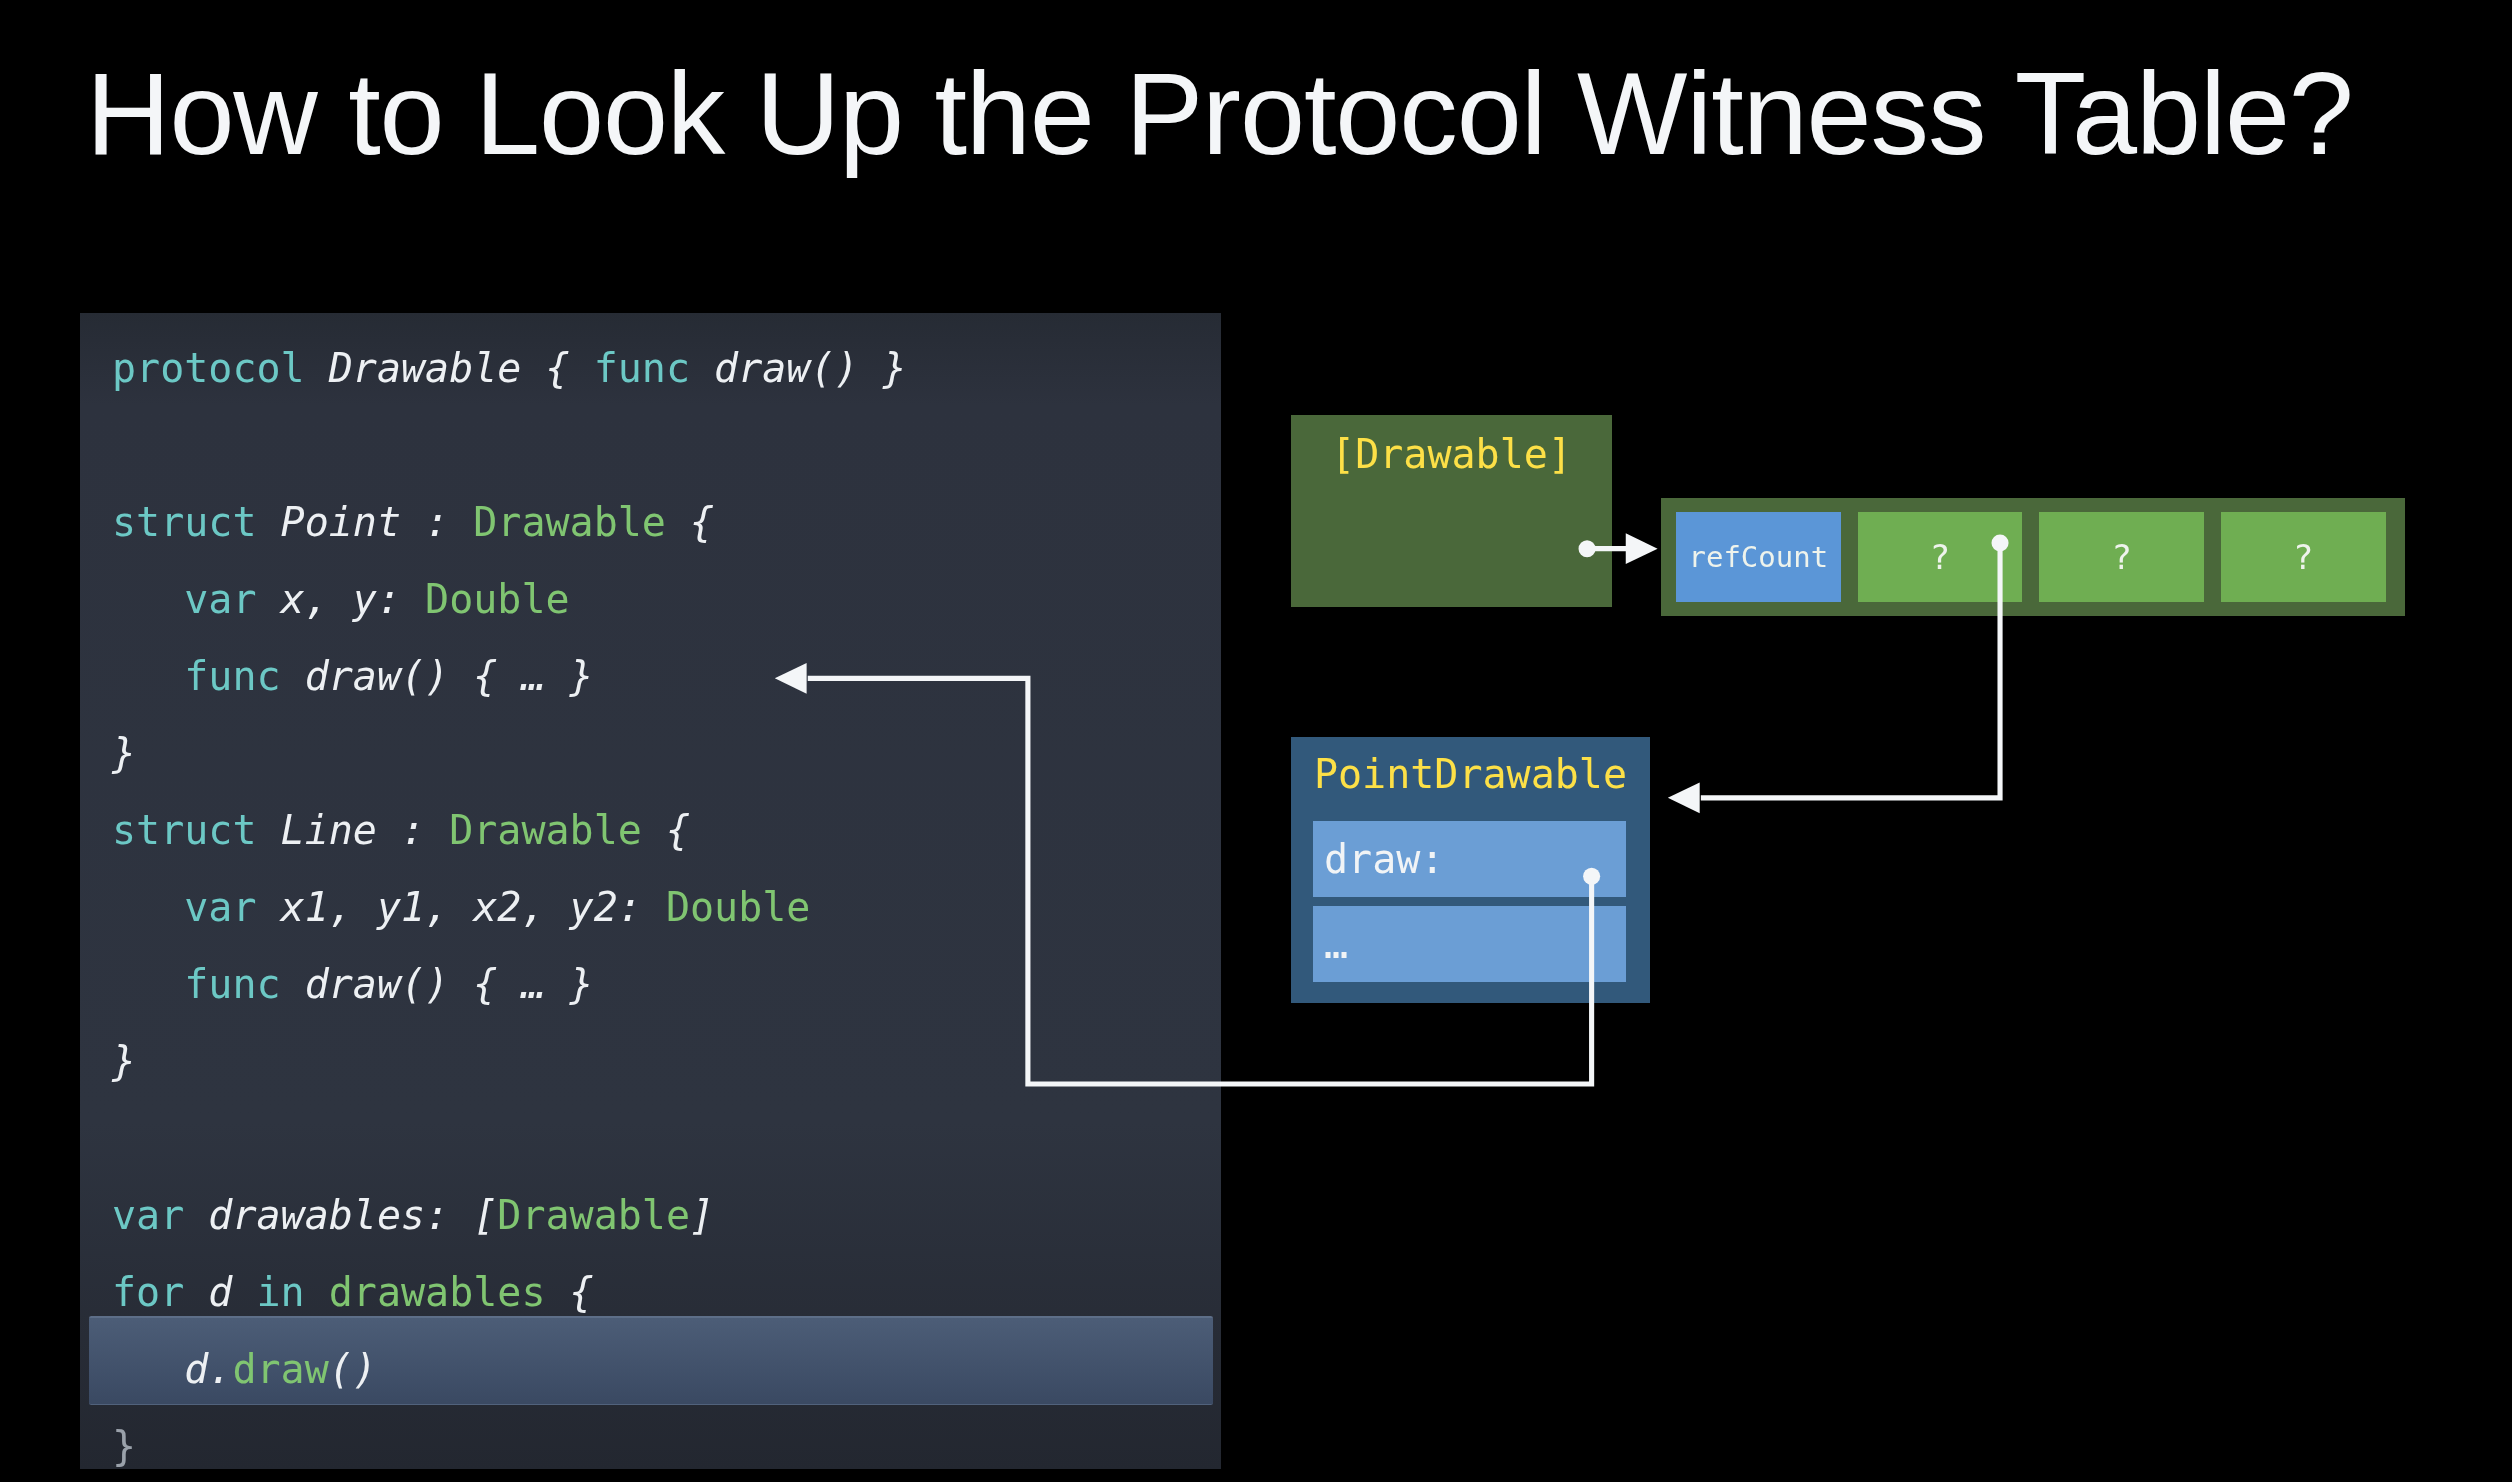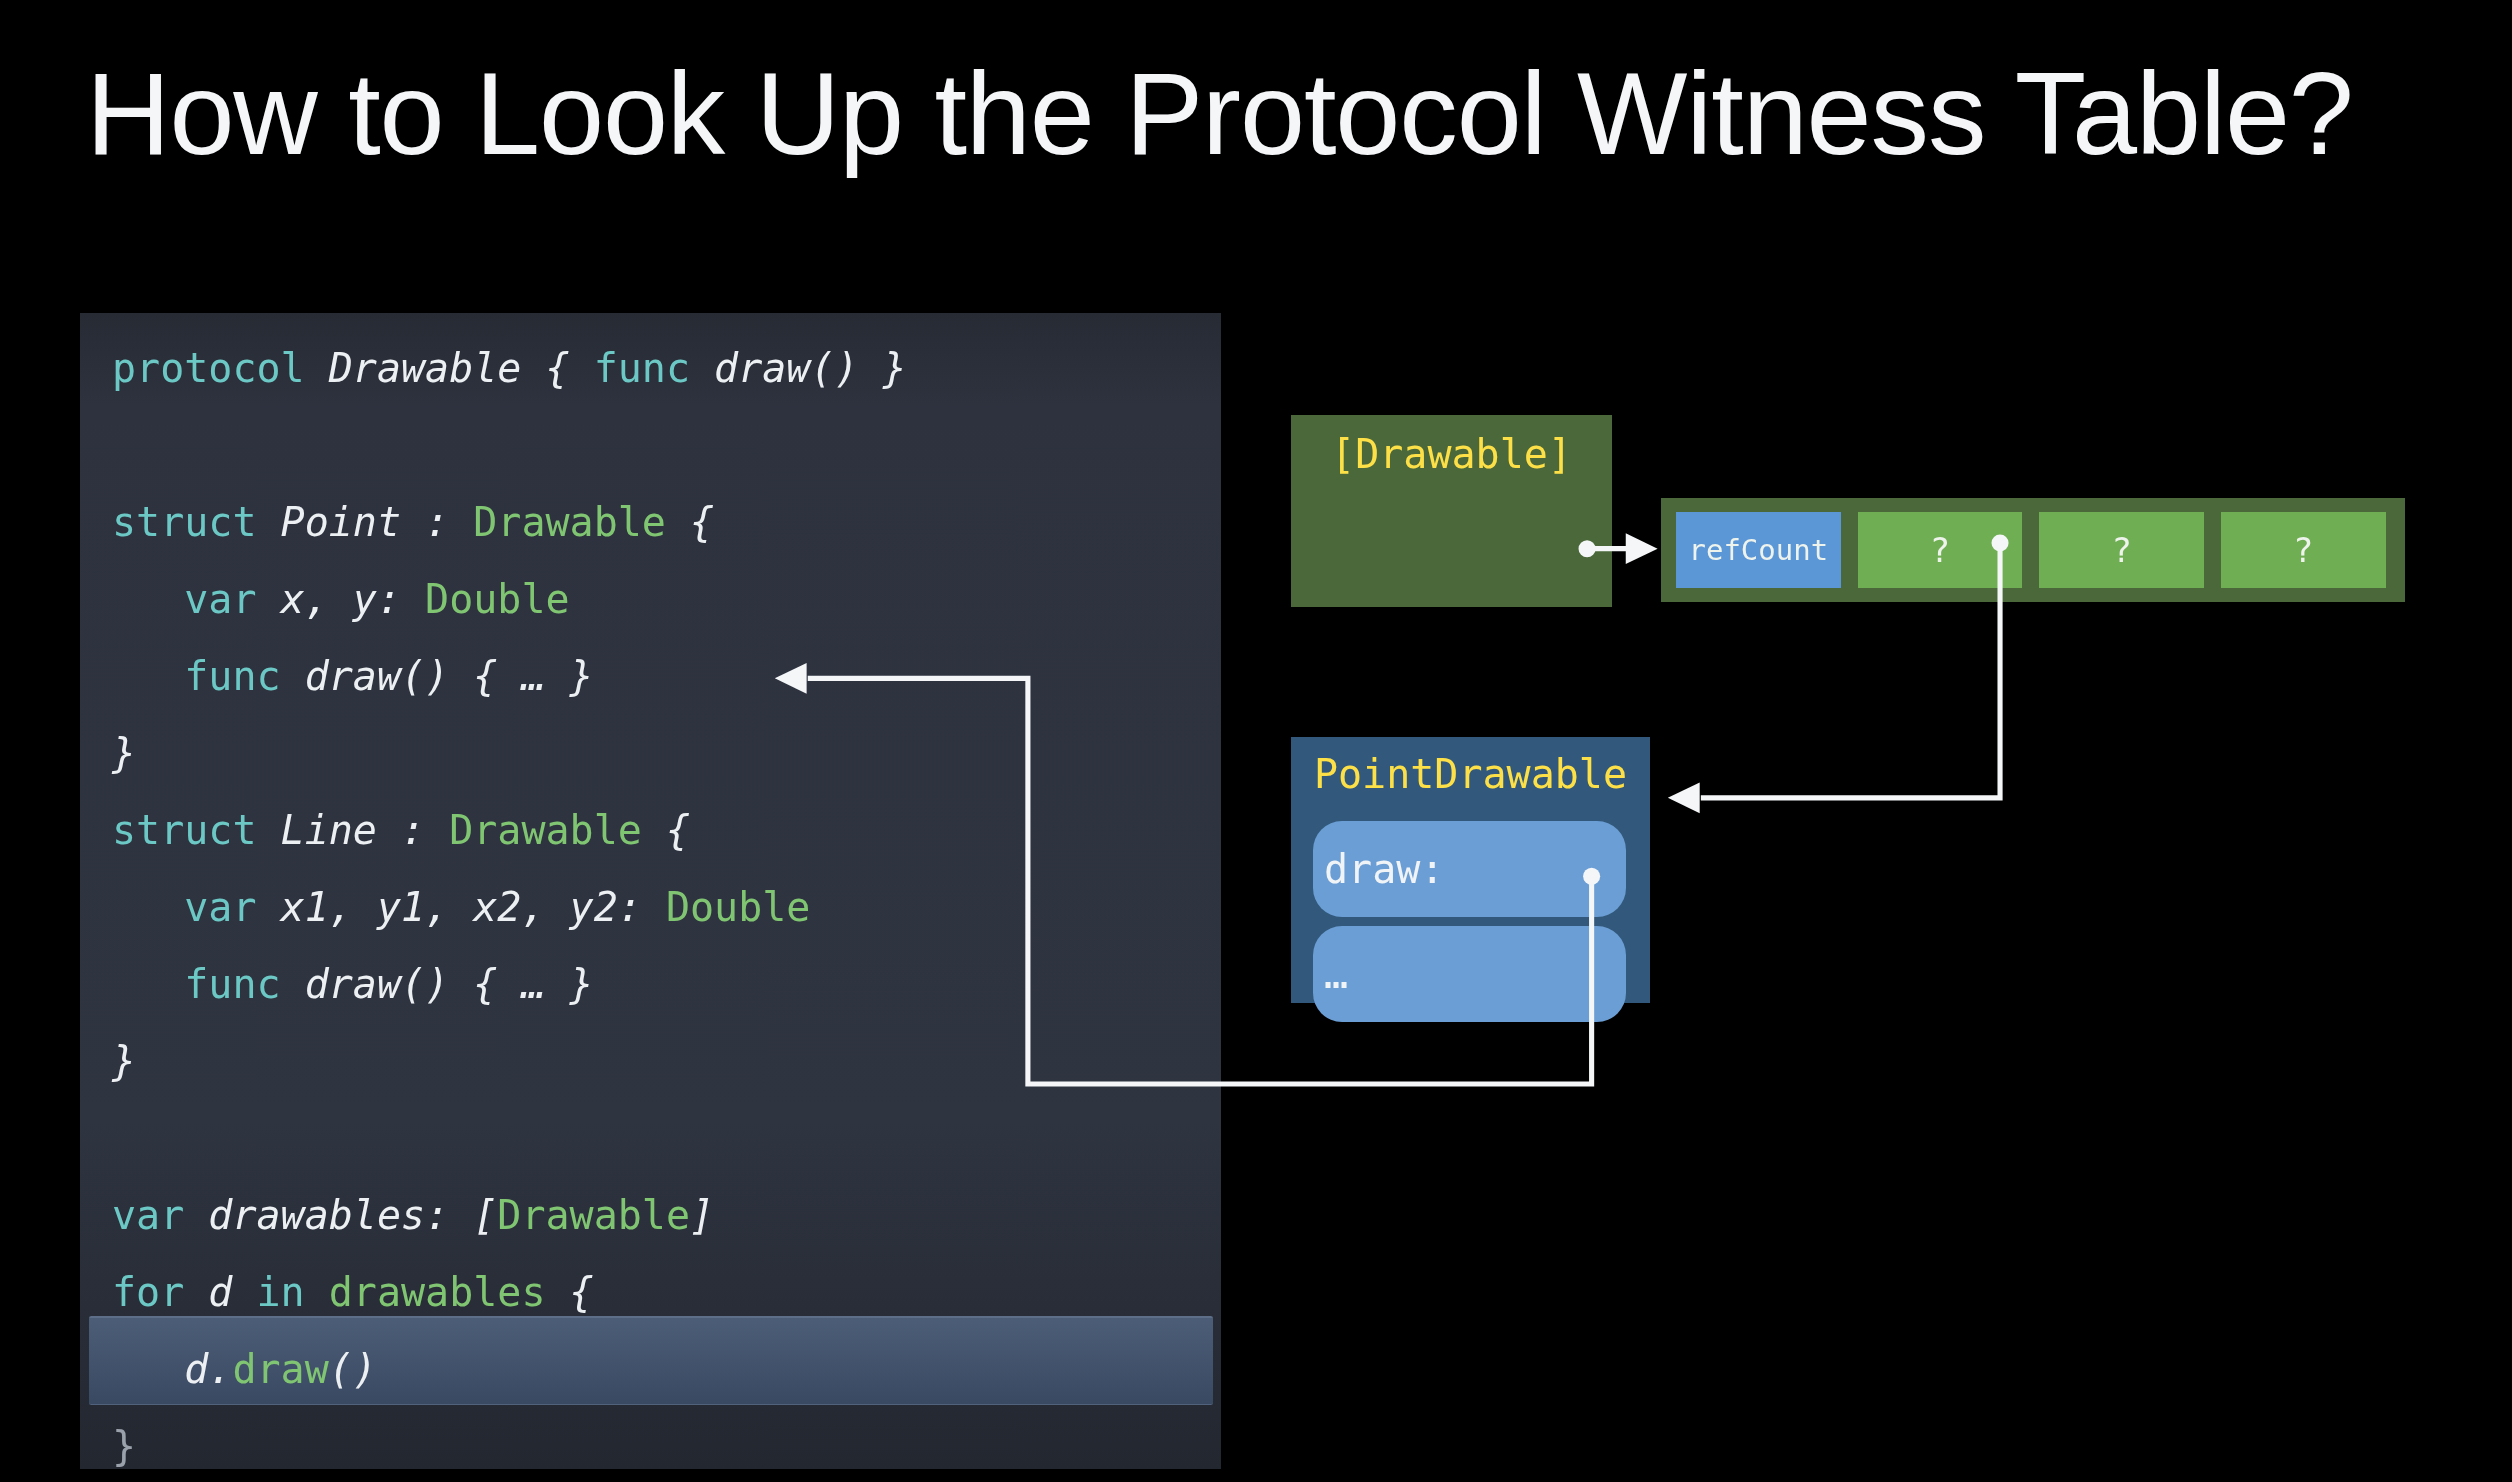--- a/index.html
+++ b/index.html
@@ -28,31 +28,31 @@
 
   
   .dgm-box{position:absolute;z-index:5;box-sizing:border-box;}
   .dgm-header{text-align:center;color:#fde047;font-size:40px;white-space:pre;}
 
   #existential-box{left:1291px;top:415px;width:321px;height:192px;background:var(--c-green-dark);}
   #existential-box .dgm-header{margin-top:16px;}
   #storage-row{position:absolute;left:25.6px;top:94px;width:270px;height:77px;
     background:var(--c-green-light);color:#f1f4f6;font-size:40px;line-height:77px;padding-left:10.2px;box-sizing:border-box;}
 
-  #heap-frame{left:1661px;top:498px;width:744px;height:104px;background:var(--c-green-dark);
+  #heap-frame{left:1661px;top:498px;width:744px;height:118px;background:var(--c-green-dark);
     display:flex;gap:17px;padding:13.7px 19.3px 13.7px 15px;}
   .heap-cell{flex:1;display:flex;align-items:center;justify-content:center;color:#eef3ec;}
   .heap-cell.ref{background:var(--c-cell-blue);font-size:29px;}
   .heap-cell.unknown{background:var(--c-cell-green);font-size:34px;}
 
   #witness-box{left:1291px;top:737px;width:359px;height:266px;background:var(--c-blue-dark);}
   #witness-box .dgm-header{margin-top:13.7px;}
   #witness-rows{position:absolute;left:21.6px;right:24.5px;top:84px;display:flex;flex-direction:column;gap:8.5px;}
-  .wt-row{height:96px;background:var(--c-row-blue);color:#f1f4f6;font-size:40px;
-    display:flex;align-items:center;padding-left:11.4px;border-radius:29px;}
+  .wt-row{height:76px;background:var(--c-row-blue);color:#f1f4f6;font-size:40px;
+    display:flex;align-items:center;padding-left:11.4px;}
 
   
   #connectors{position:absolute;left:0;top:0;z-index:10;pointer-events:none;}
   .conn-line{stroke:var(--c-connector);stroke-width:9;fill:none;}
   .conn-solid{fill:var(--c-connector);stroke:none;}
 </style>
 </head>
 <body>
 
 <div id="slide">

